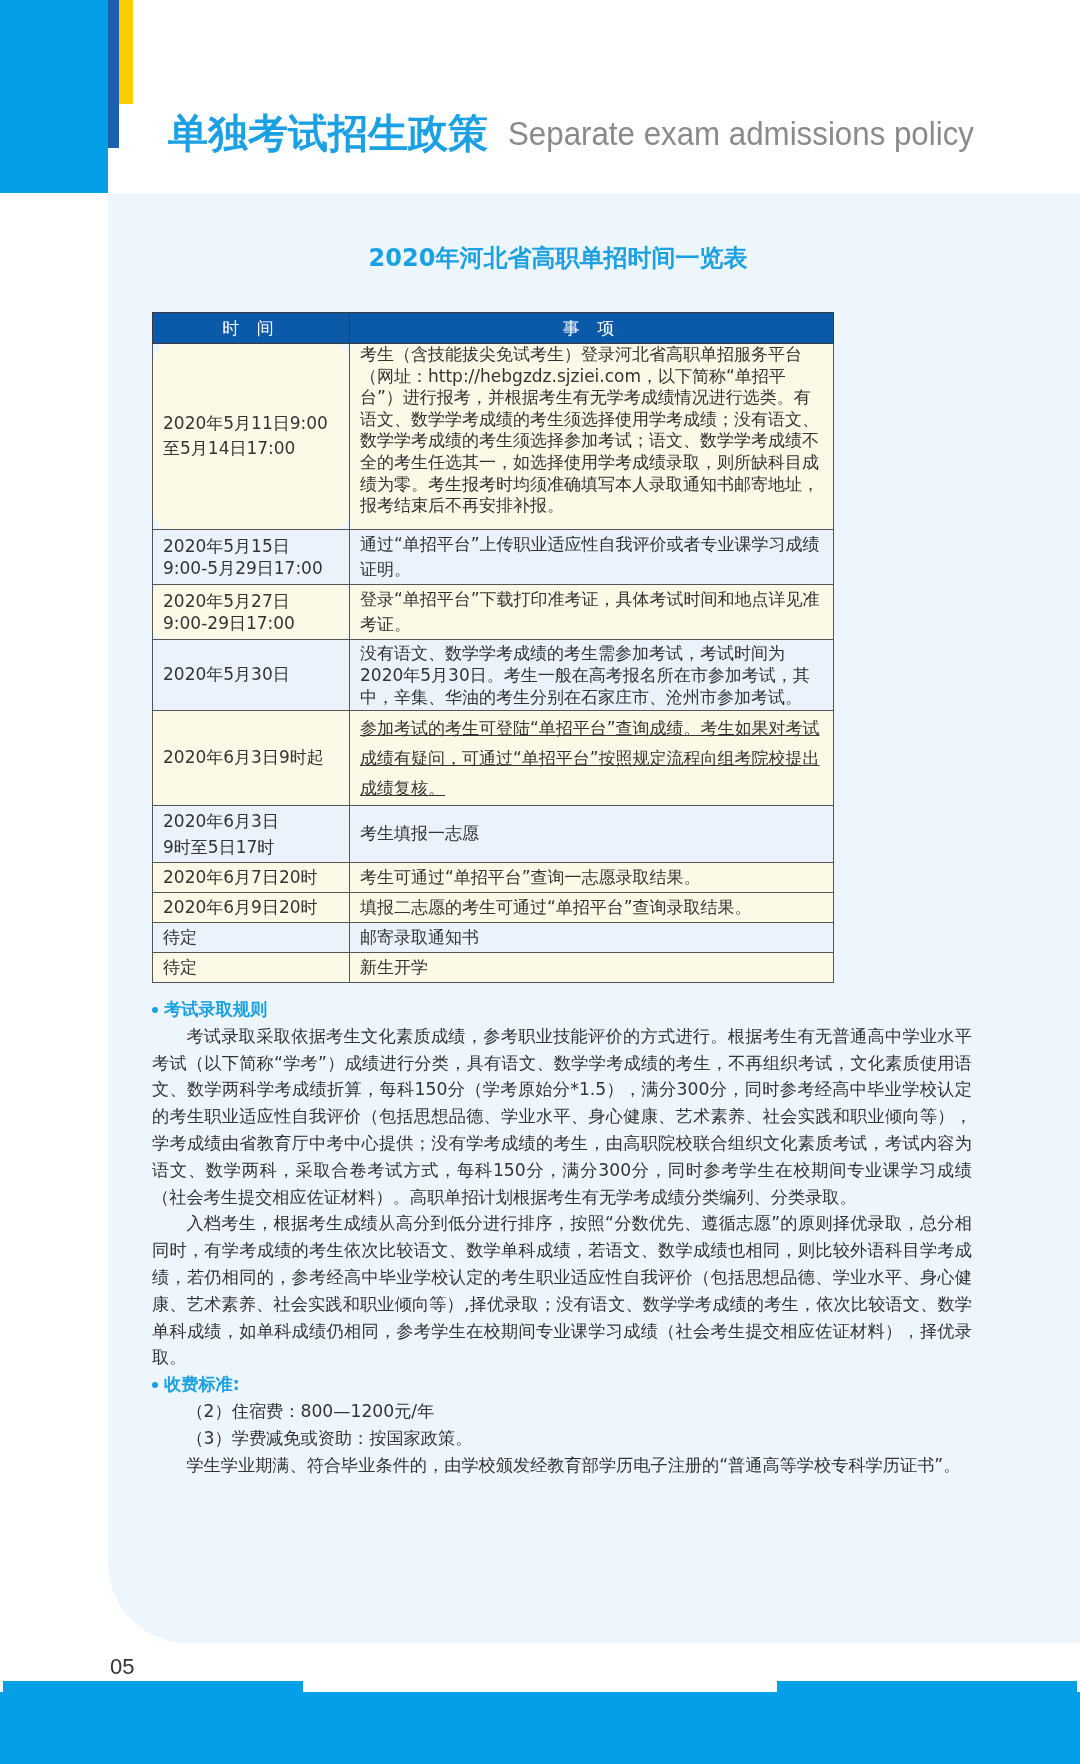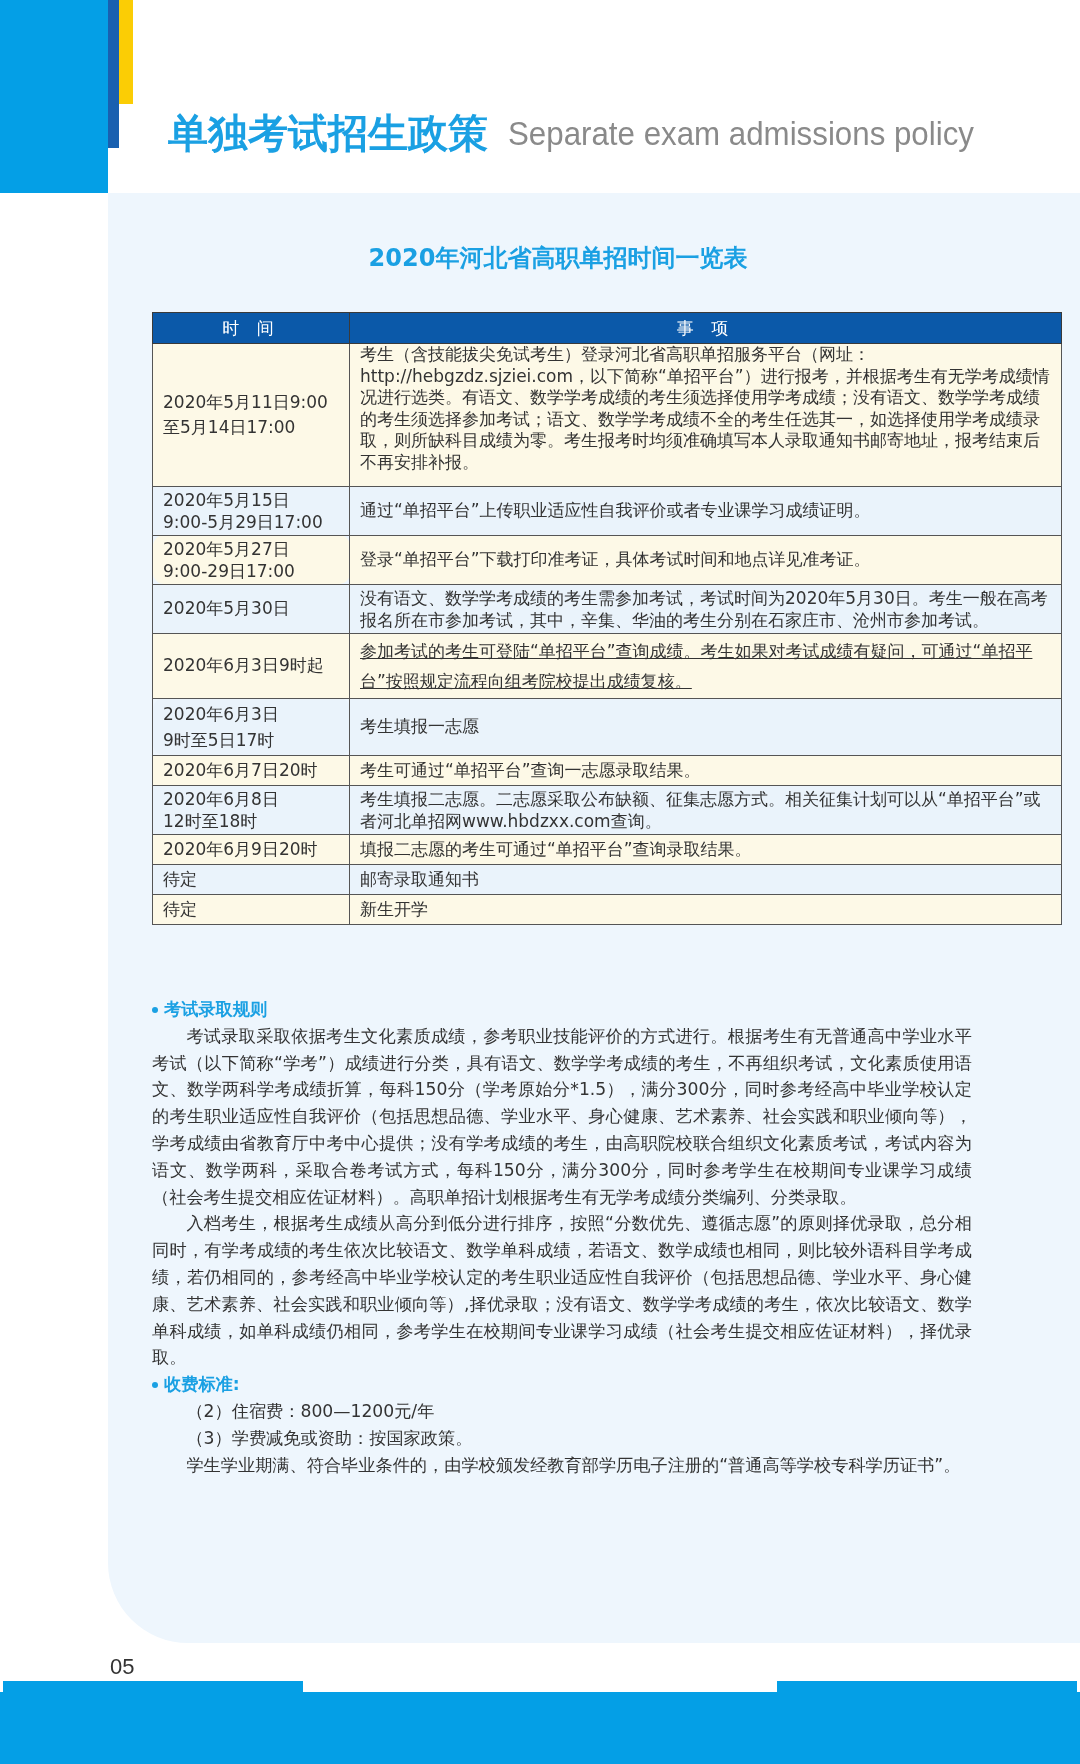--- a/index.html
+++ b/index.html
@@ -5,21 +5,21 @@
   html,body{margin:0;padding:0;}
   body{width:1080px;height:1764px;position:relative;overflow:hidden;background:#ffffff;font-family:"DejaVu Sans","Liberation Sans",sans-serif;color:#333;}
   .deco-blue{position:absolute;left:0;top:0;width:108px;height:193px;background:#049fe6;}
   .deco-dark{position:absolute;left:108px;top:0;width:11px;height:148px;background:#1960b0;}
   .deco-yellow{position:absolute;left:119px;top:0;width:14px;height:104px;background:#fbcd05;}
   .header{position:absolute;left:168px;top:108px;height:50px;display:flex;align-items:center;white-space:nowrap;}
   .header .cn{font-size:40px;color:#1aa0e3;font-weight:bold;letter-spacing:0px;}
   .header .en{font-family:"Liberation Sans",sans-serif;font-size:34px;color:#8a8a8a;margin-left:20px;transform:scaleX(0.92);transform-origin:left;}
   .panel{position:absolute;left:108px;top:193px;width:972px;height:1450px;background:#eef6fd;border-bottom-left-radius:80px;}
   .subtitle{position:absolute;left:108px;top:242px;width:900px;text-align:center;font-size:24px;color:#1aa0e3;font-weight:bold;}
-  table.sched{position:absolute;left:152px;top:312px;width:910px;border-collapse:collapse;font-size:17px;color:#333;}
+  table.sched{position:absolute;left:152px;top:312px;width:682px;border-collapse:collapse;font-size:17px;color:#333;}
   table.sched th{background:#0b59a9;color:#fff;font-weight:normal;height:28px;font-size:17px;border:1.5px solid #3a3a3a;letter-spacing:6px;}
   table.sched td{border:1.5px solid #555;padding:2px 10px;line-height:25px;vertical-align:middle;}
   table.sched td.time{width:176px;}
   tr.light td{background:#eaf3fb;}
   tr.cream td{background:#fdf9e7;}
   .body{position:absolute;left:152px;top:996px;width:820px;font-size:17.2px;line-height:26.8px;color:#333;}
   .body .h{color:#1aa0e3;font-weight:bold;}
   .body .h .dot{display:inline-block;width:6px;height:6px;border-radius:50%;background:#1aa0e3;margin-right:6px;vertical-align:middle;}
   .body p{margin:0;text-indent:2em;text-align:justify;}
   .pagenum{position:absolute;left:110px;top:1654px;font-family:"Liberation Sans",sans-serif;font-size:22px;color:#333;}
@@ -45,21 +45,21 @@
 
 <table class="sched">
   <thead>
     <tr>
       <th>时 间</th>
       <th>事 项</th>
     </tr>
   </thead>
   <tbody>
     <tr class="cream">
-      <td class="time" style="white-space:pre-line;height:129px;">2020年5月11日9:00
+      <td class="time" style="white-space:pre-line;height:129px;border-radius:18px;">2020年5月11日9:00
 至5月14日17:00</td>
       <td style="padding-top:0;padding-bottom:12px;line-height:21.6px;">考生（含技能拔尖免试考生）登录河北省高职单招服务平台（网址：http://hebgzdz.sjziei.com，以下简称“单招平台”）进行报考，并根据考生有无学考成绩情况进行选类。有语文、数学学考成绩的考生须选择使用学考成绩；没有语文、数学学考成绩的考生须选择参加考试；语文、数学学考成绩不全的考生任选其一，如选择使用学考成绩录取，则所缺科目成绩为零。考生报考时均须准确填写本人录取通知书邮寄地址，报考结束后不再安排补报。</td>
     </tr>
     <tr class="light">
       <td class="time" style="white-space:pre-line;line-height:22px;">2020年5月15日
 9:00-5月29日17:00</td>
       <td>通过“单招平台”上传职业适应性自我评价或者专业课学习成绩证明。</td>
     </tr>
     <tr class="cream">
       <td class="time" style="white-space:pre-line;line-height:22px;border-radius:11px;">2020年5月27日
@@ -75,25 +75,20 @@
       <td style="line-height:30px;text-decoration:underline;">参加考试的考生可登陆“单招平台”查询成绩。考生如果对考试成绩有疑问，可通过“单招平台”按照规定流程向组考院校提出成绩复核。</td>
     </tr>
     <tr class="light">
       <td class="time" style="white-space:pre-line;line-height:26px;border-radius:11px;">2020年6月3日
 9时至5日17时</td>
       <td>考生填报一志愿</td>
     </tr>
     <tr class="cream">
       <td class="time">2020年6月7日20时</td>
       <td>考生可通过“单招平台”查询一志愿录取结果。</td>
-    </tr>
-    <tr class="light">
-      <td class="time" style="white-space:pre-line;line-height:22px;">2020年6月8日
-12时至18时</td>
-      <td style="line-height:22px;">考生填报二志愿。二志愿采取公布缺额、征集志愿方式。相关征集计划可以从“单招平台”或者河北单招网www.hbdzxx.com查询。</td>
     </tr>
     <tr class="cream">
       <td class="time">2020年6月9日20时</td>
       <td>填报二志愿的考生可通过“单招平台”查询录取结果。</td>
     </tr>
     <tr class="light">
       <td class="time">待定</td>
       <td>邮寄录取通知书</td>
     </tr>
     <tr class="cream">

